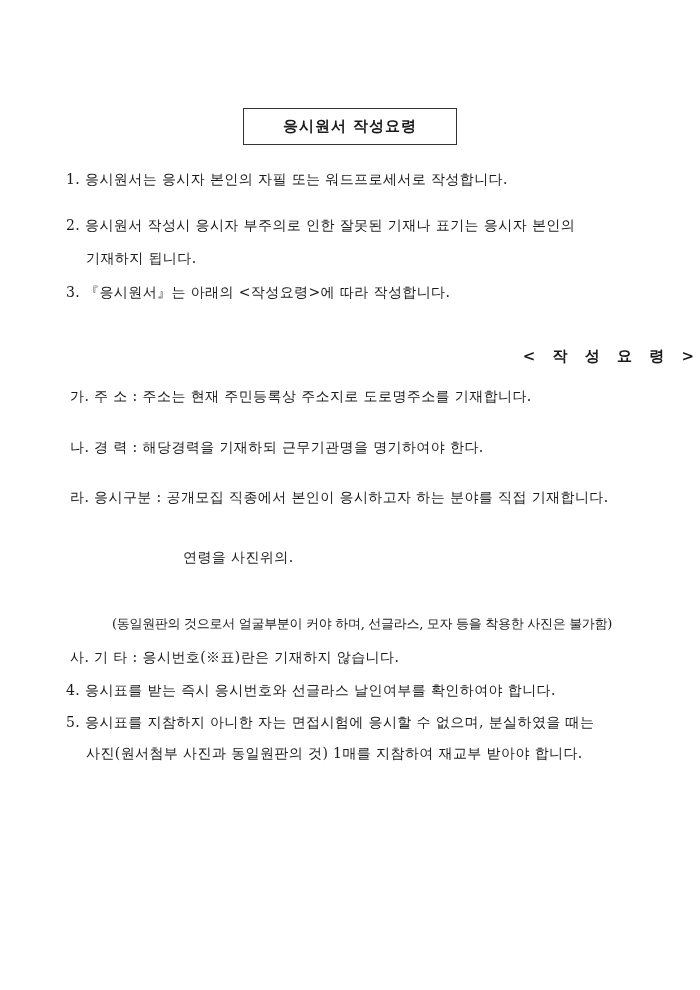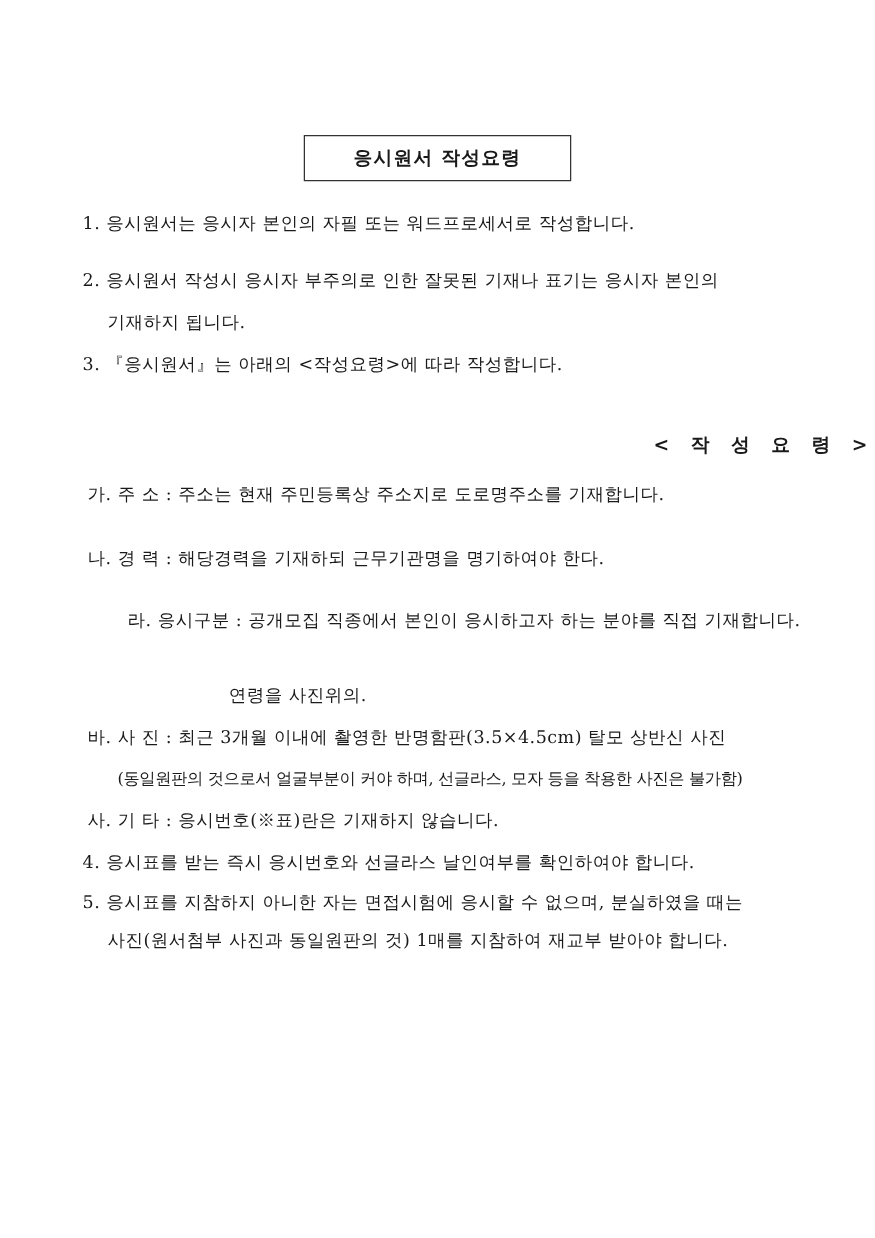--- a/index.html
+++ b/index.html
@@ -93,34 +93,30 @@
     <span>가. 주 소 :</span>
     <span>주소는 현재 주민등록상 주소지로 도로명주소를 기재합니다.</span>
   </div>
 
   <div class="line" style="left:70px; top:410px;margin-top:28px;">
     <span>나. 경 력 :</span>
     <span>해당경력을 기재하되 근무기관명을 명기하여야 한다.</span>
   </div>
 
 
-  <div class="line" style="left:70px; top:488px;margin-left:32px;">
+  <div class="line" style="left:70px; top:488px;">
     <span>라. 응시구분 :</span>
     <span>공개모집 직종에서 본인이 응시하고자 하는 분야를 직접 기재합니다.</span>
   </div>
 
   <div class="line" style="left:183px; top:548px;">
     <span>연령을 사진위의.</span>
   </div>
 
-  <div class="line" style="left:70px; top:581px;">
-    <span>바. 사 진 :</span>
-    <span>최근 3개월 이내에 촬영한 반명함판(3.5×4.5cm) 탈모 상반신 사진</span>
-  </div>
-  <div class="line small" style="left:94px; top:615px;">
+  <div class="line small" style="left:112px; top:615px;">
     <span>(동일원판의 것으로서 얼굴부분이 커야 하며, 선글라스, 모자 등을 착용한 사진은 불가함)</span>
   </div>
 
   <div class="line" style="left:70px; top:648px;">
     <span>사. 기 타 :</span>
     <span>응시번호(※표)란은 기재하지 않습니다.</span>
   </div>
 
   <div class="line" style="left:66px; top:681px;">
     <span class="num">4.</span>

